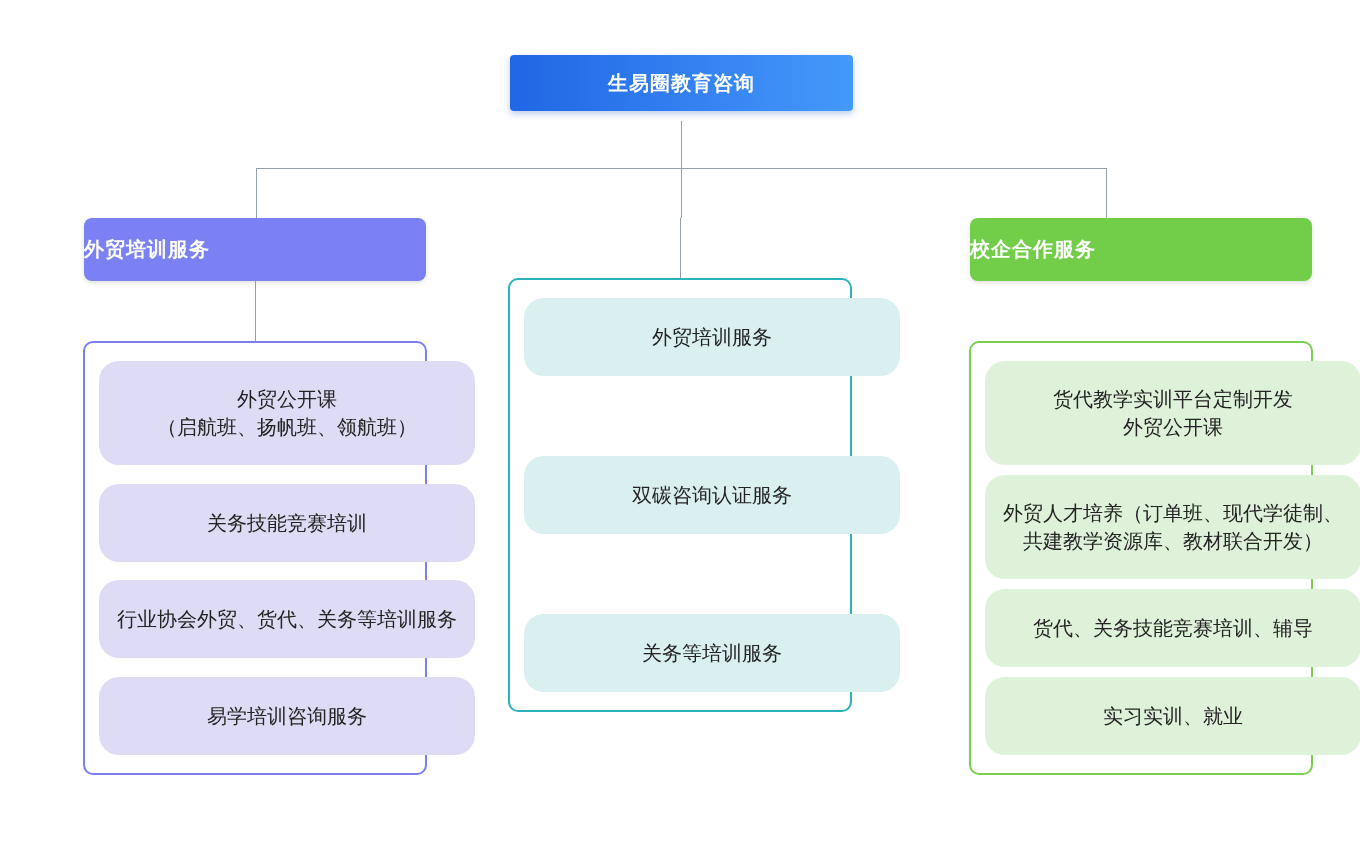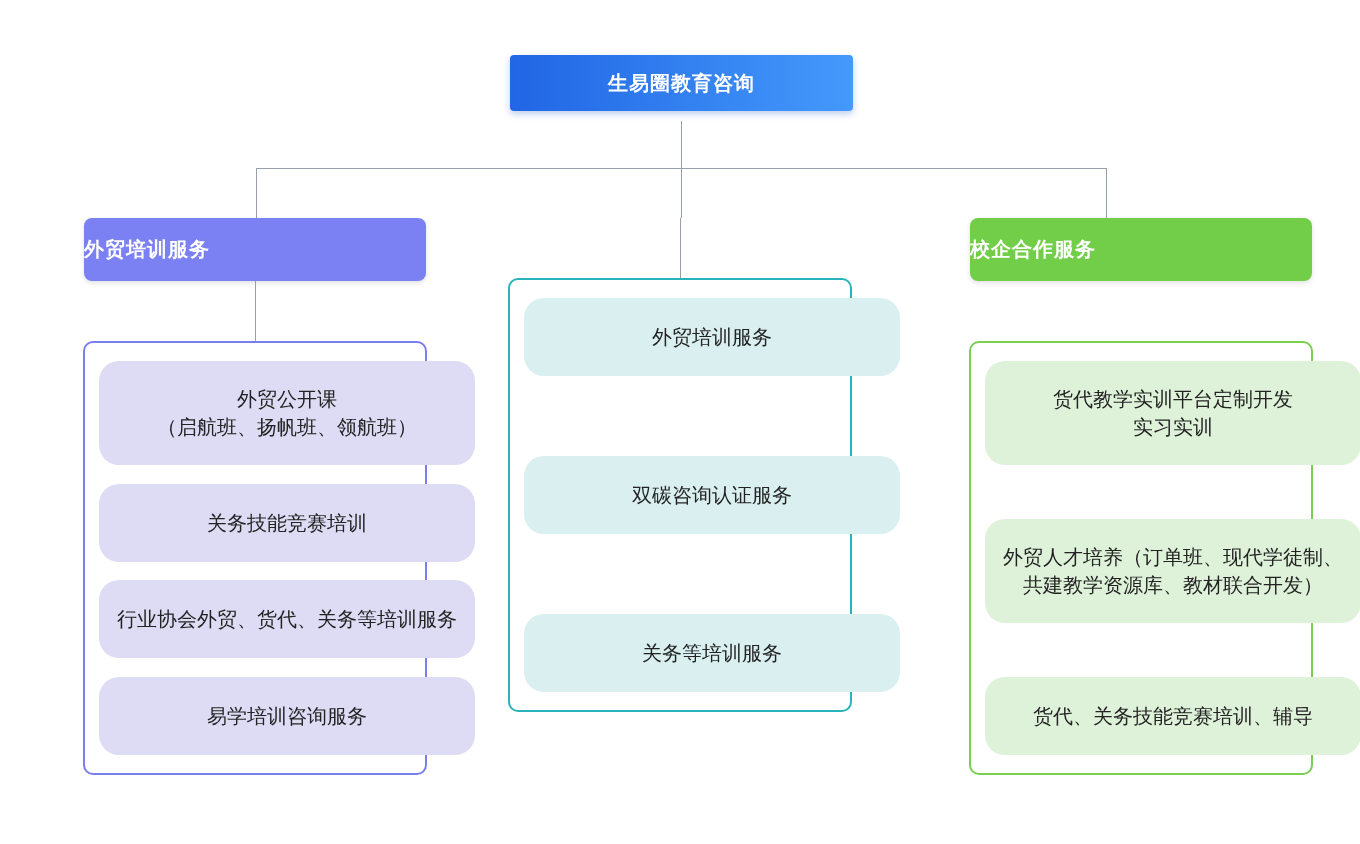--- a/index.html
+++ b/index.html
@@ -132,19 +132,20 @@
     </div>
   </div>
 
   <div class="branch branch-2 no-stub" style="--hdr: #72ce48; --brd: #79cf52; --ibg: #def2d9;">
     <div class="branch-header">
       <span>校企合作服务</span>
     </div>
     <div class="stub"></div>
     <div class="branch-container">
       <div class="branch-item">货代教学实训平台定制开发
-实习实训</div>
+外贸公开课</div>
       <div class="branch-item">外贸人才培养（订单班、现代学徒制、共建教学资源库、教材联合开发）</div>
       <div class="branch-item">货代、关务技能竞赛培训、辅导</div>
+      <div class="branch-item">实习实训、就业</div>
     </div>
   </div>
 
 </div>
 
 </body></html>

